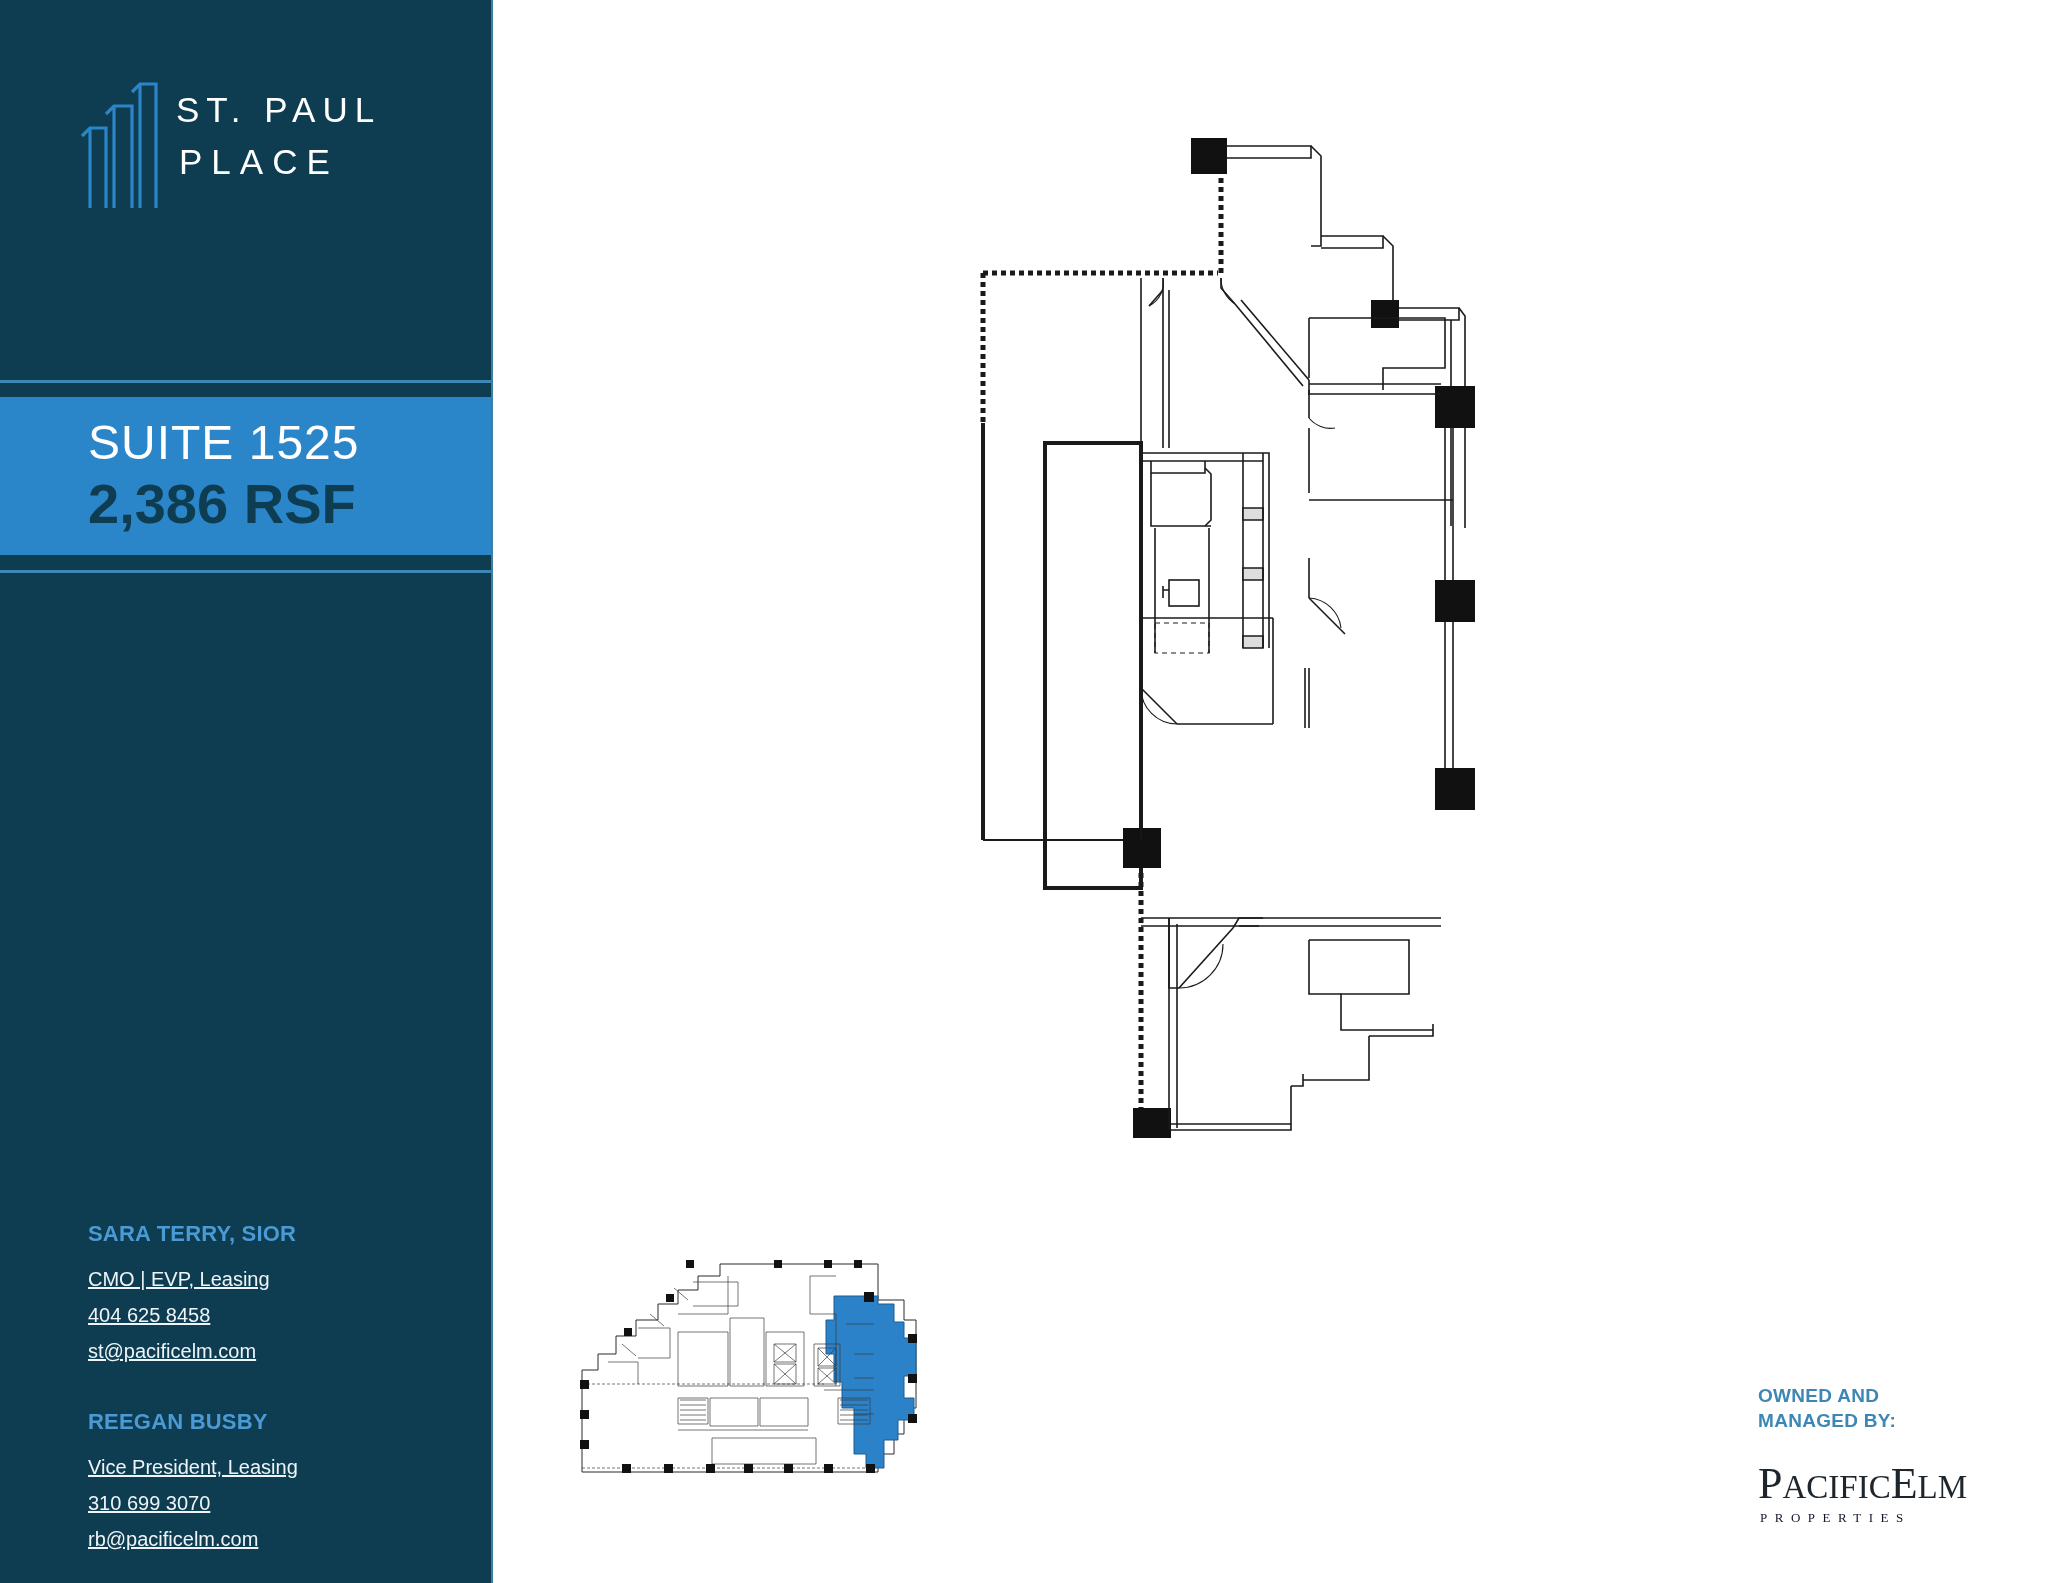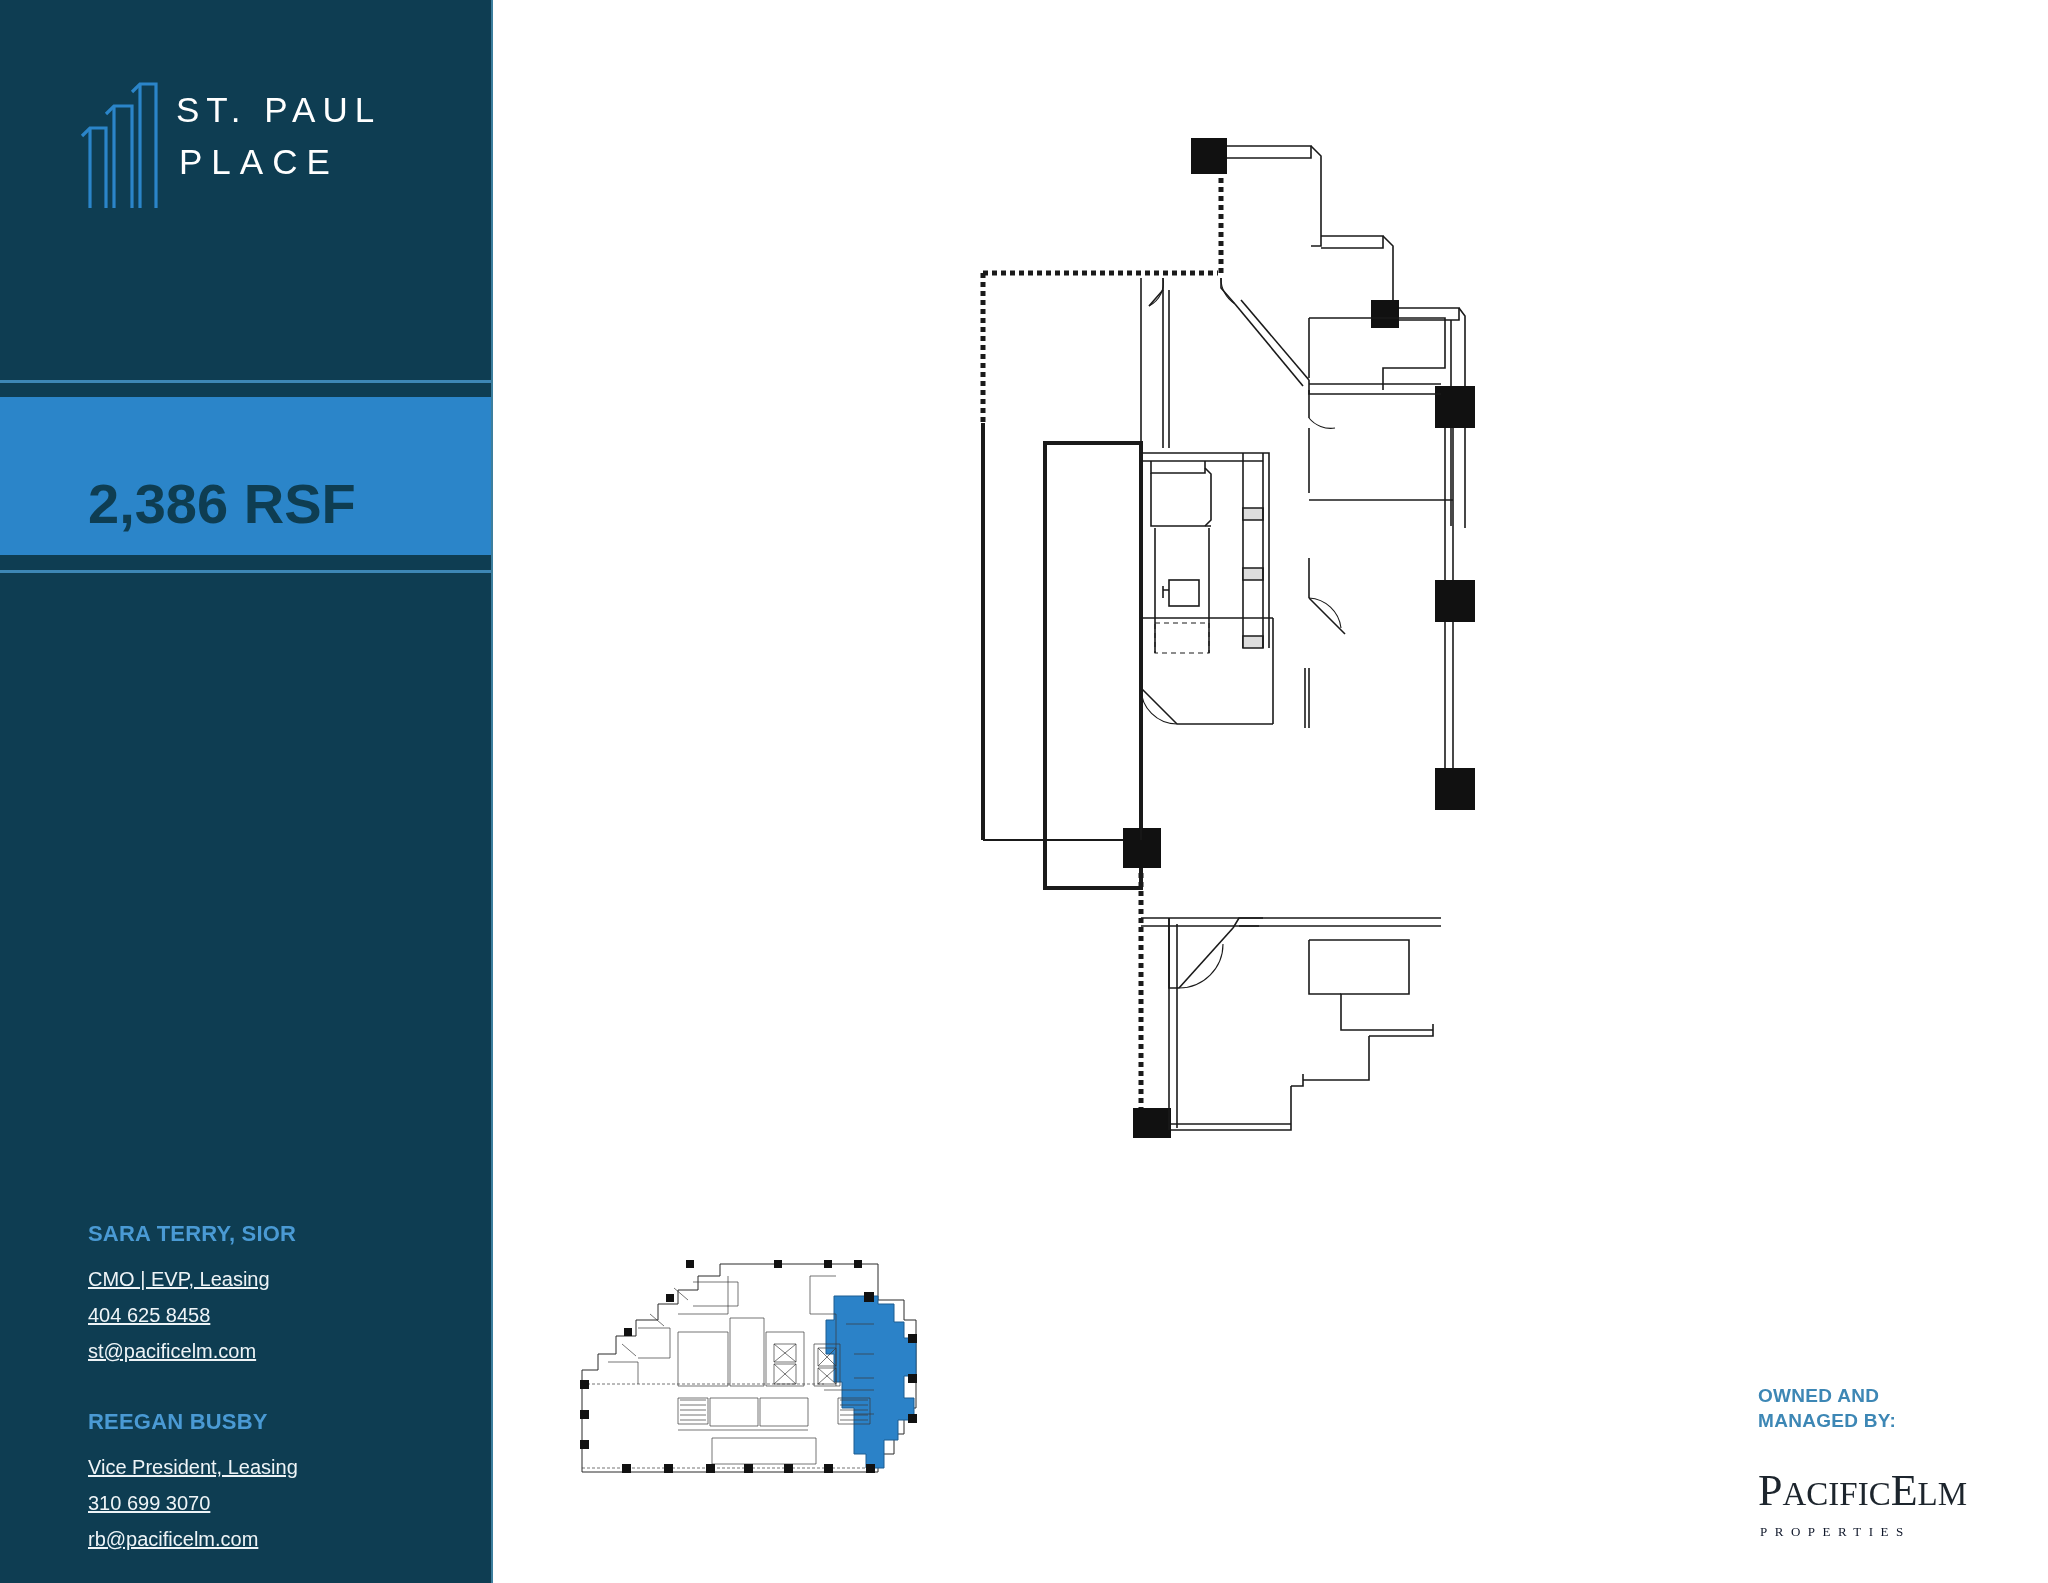--- a/index.html
+++ b/index.html
@@ -69,21 +69,21 @@
   #key-wrap{ position:absolute; left:85px; top:1250px; width:350px; height:250px; }
 
   
   #owner-block{ position:absolute; left:1265px; top:1375px; width:280px; }
   .own-line{
     color:#3d87b5; font-weight:bold; font-size:19px; line-height:25px;
     letter-spacing:0.3px; white-space:nowrap;
   }
   #pe-logo{ margin-top:28px; }
   #pe-main{
-    color:#1d252d; font-size:44px; line-height:60px; white-space:nowrap;
+    color:#1d252d; font-size:44px; line-height:46px; white-space:nowrap;
     font-family:"Liberation Serif", serif; letter-spacing:0px;
   }
   #pe-main .sm{ font-size:33px; }
   #pe-sub{
     color:#0f172a; font-size:13px; letter-spacing:7.5px;
     font-family:"Liberation Serif", serif; white-space:nowrap; padding-left:2px;
   }
 </style>
 </head>
 <body>
@@ -105,20 +105,21 @@
     </div>
     <div id="logo-text">
       <div id="brand-line1">ST. PAUL</div>
       <div id="brand-line2">PLACE</div>
     </div>
   </div>
 
   <div id="rule-top"></div>
 
   <div id="suite-banner">
+    <div id="suite-no">SUITE 1525</div>
     <div id="suite-rsf">2,386 RSF</div>
   </div>
 
   <div id="rule-bottom"></div>
 
   <div id="contacts">
     <div class="contact">
       <div class="c-name">SARA TERRY, SIOR</div>
       <div class="c-line">CMO | EVP, Leasing</div>
       <div class="c-line">404 625 8458</div>

